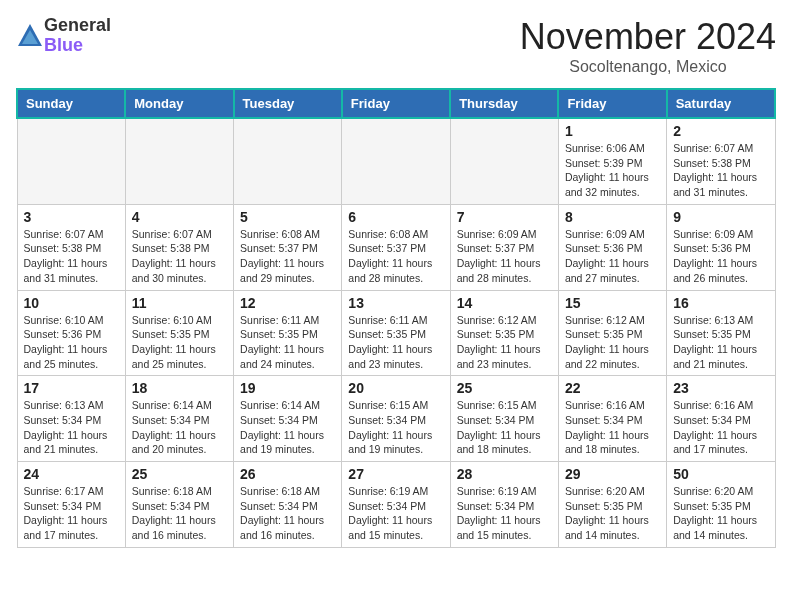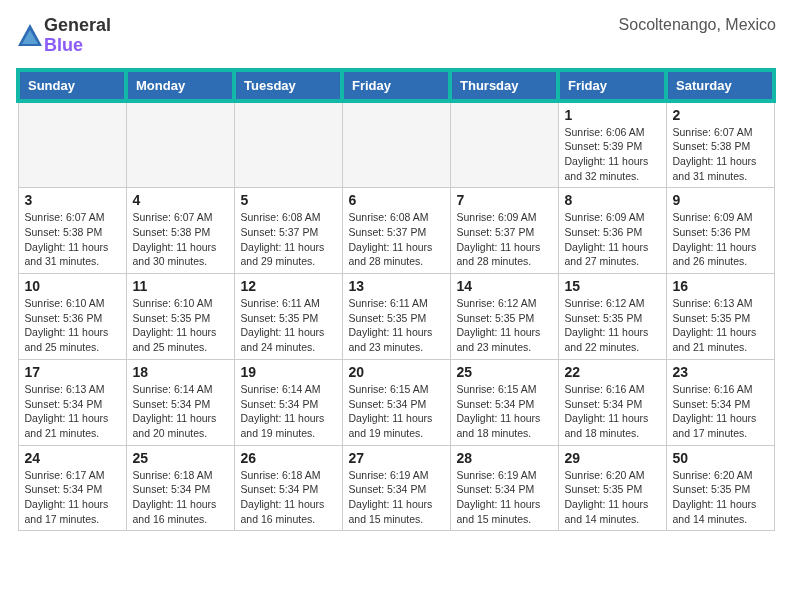--- a/index.html
+++ b/index.html
@@ -47,21 +47,21 @@
       border-collapse: collapse;
       table-layout: fixed;
     }
     .calendar th {
       background-color: #2e6db4;
       color: #fff;
       text-align: left;
       padding: 6px 8px;
       font-size: 13px;
       font-weight: bold;
-      border: 4px solid #14b8a6;
+      border: 2px solid #14b8a6;
     }
     .calendar td {
       border: 1px solid #ccc;
       vertical-align: top;
       padding: 4px 6px;
       height: 80px;
       background: #fff;
       font-size: 11px;
       color: #333;
     }
@@ -89,20 +89,21 @@
     <svg class="logo-icon" viewBox="0 0 28 28">
       <polygon points="14,2 26,24 2,24" fill="#2e6db4"></polygon>
       <polygon points="14,8 22,22 6,22" fill="#5a9fd4"></polygon>
     </svg>
     <div class="logo-text">
       <span class="logo-general">General</span><br>
       <span class="logo-blue">Blue</span>
     </div>
   </div>
   <div class="title-block">
+    <div class="month-title">November 2024</div>
     <div class="location">Socoltenango, Mexico</div>
   </div>
 </div>
 
 <table class="calendar">
   <thead>
     <tr>
     <th>Sunday</th>
         <th>Monday</th>
         <th>Tuesday</th>

